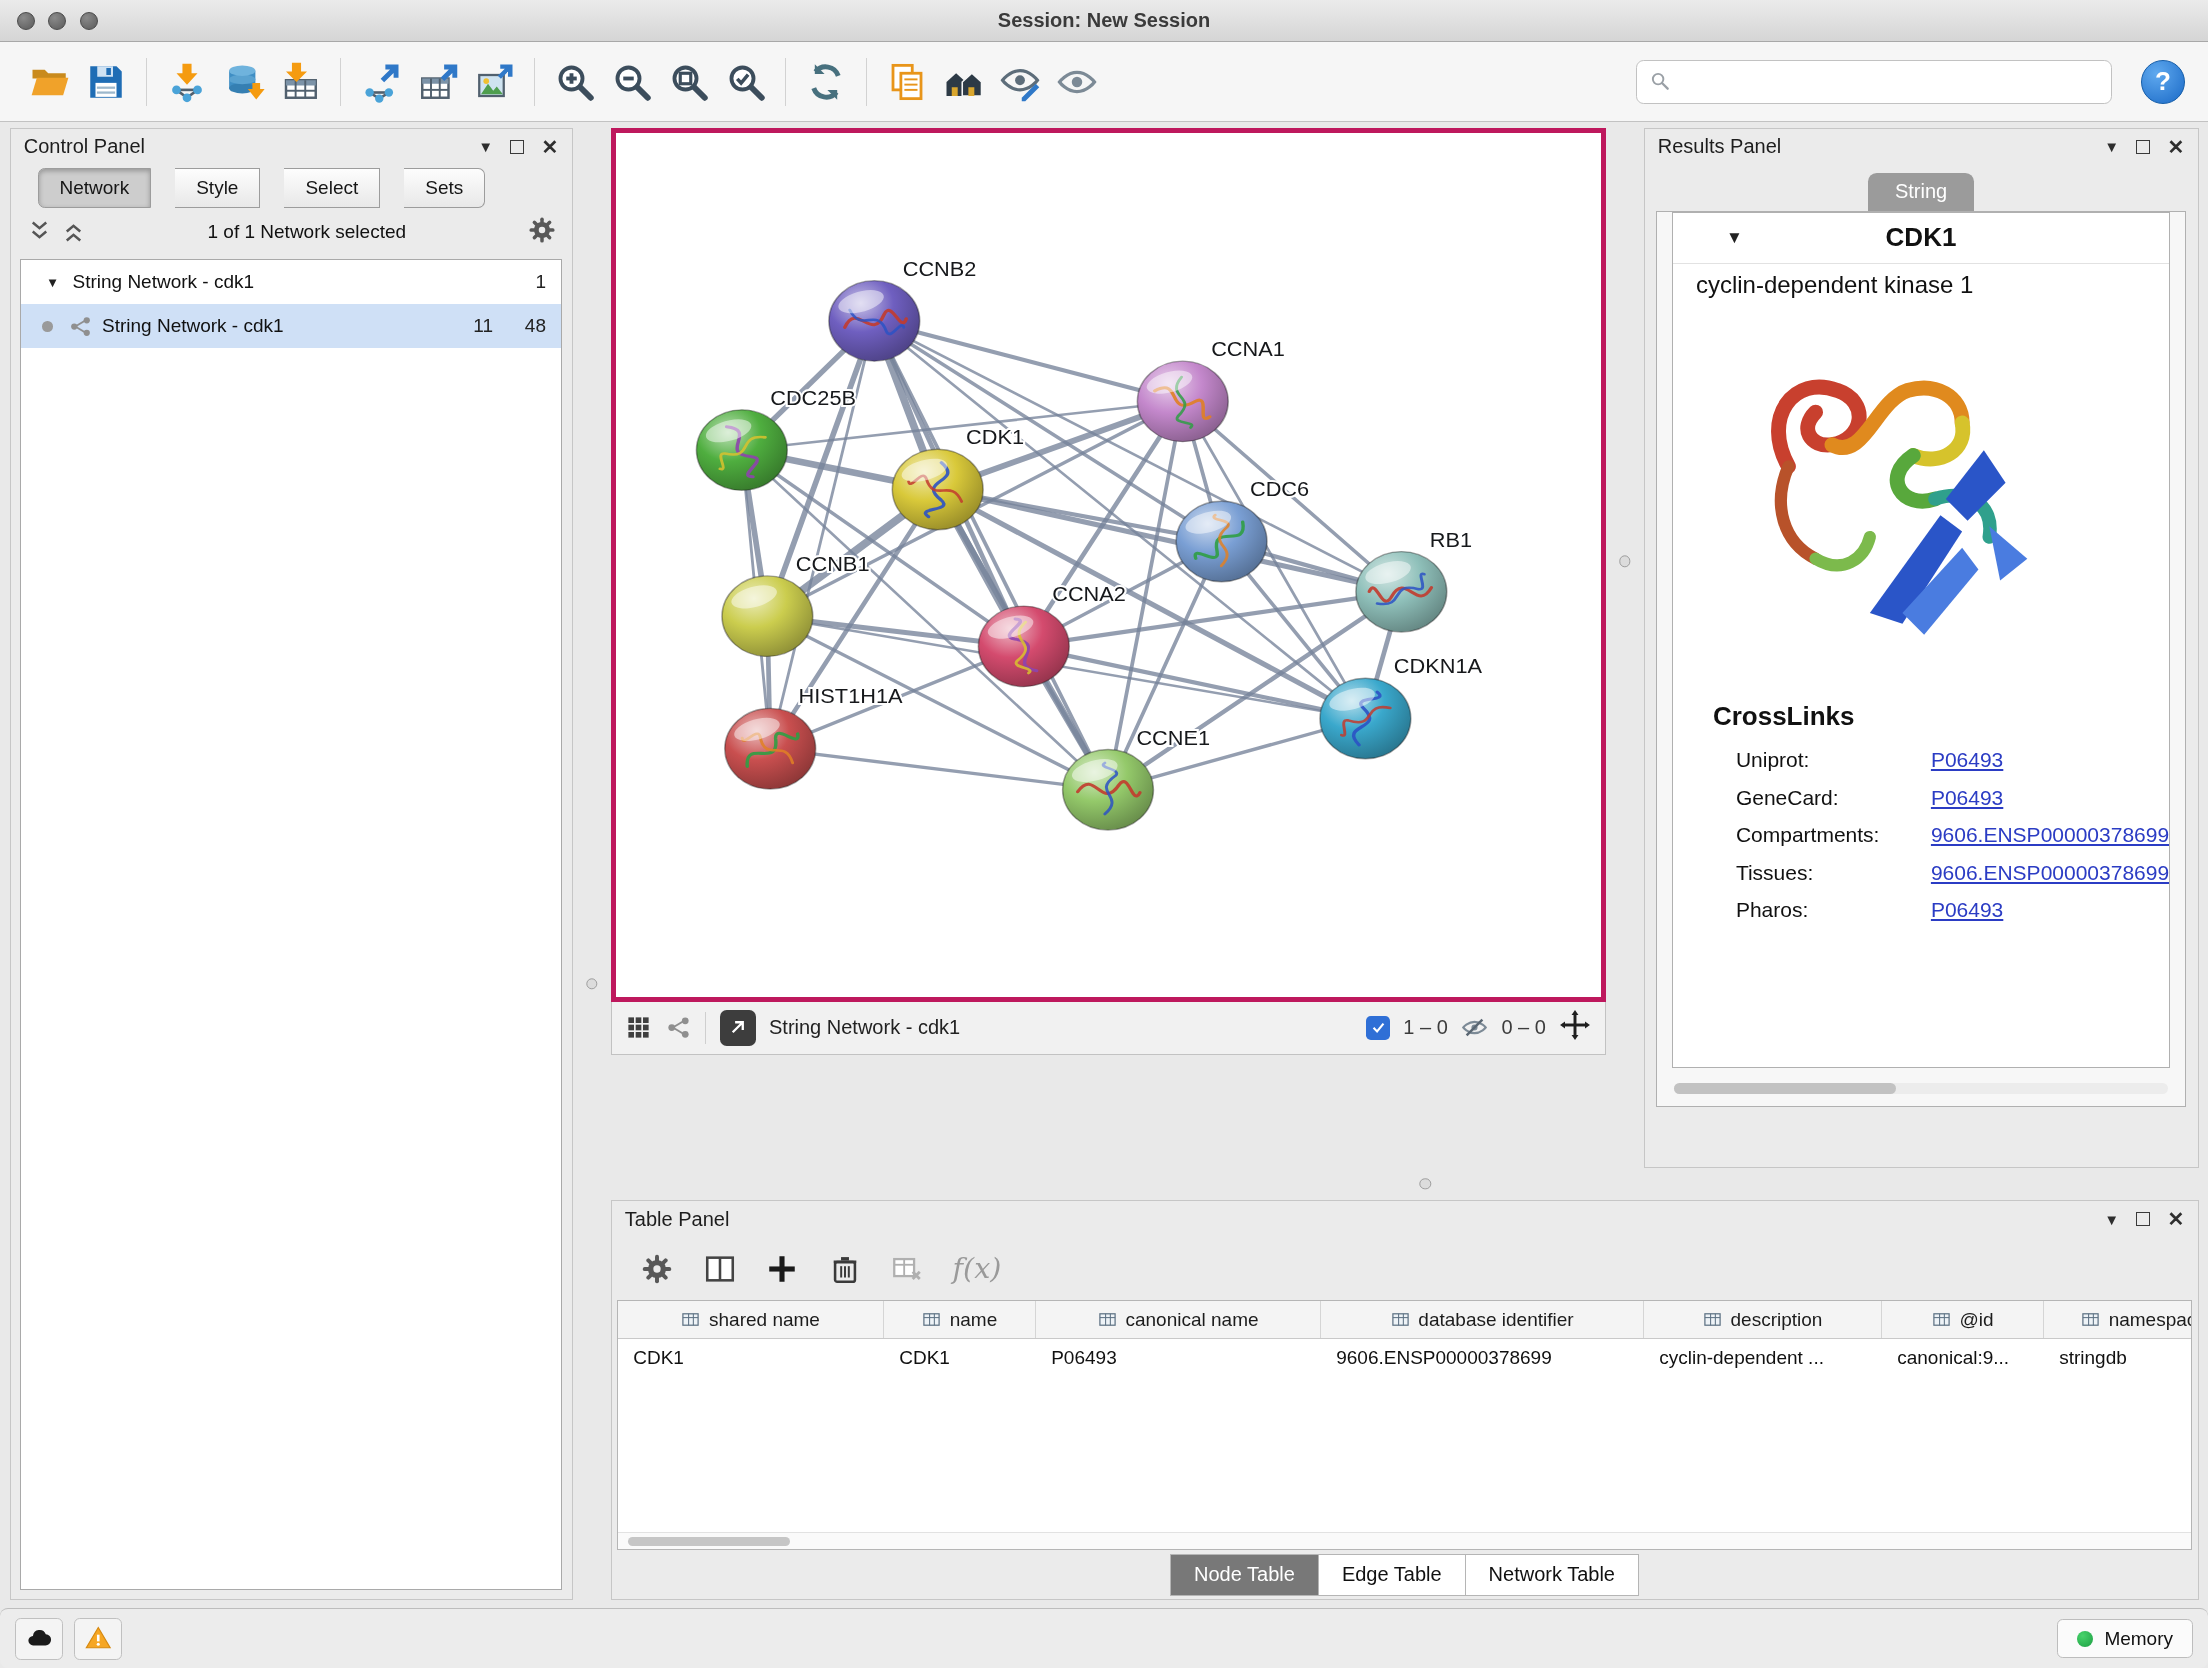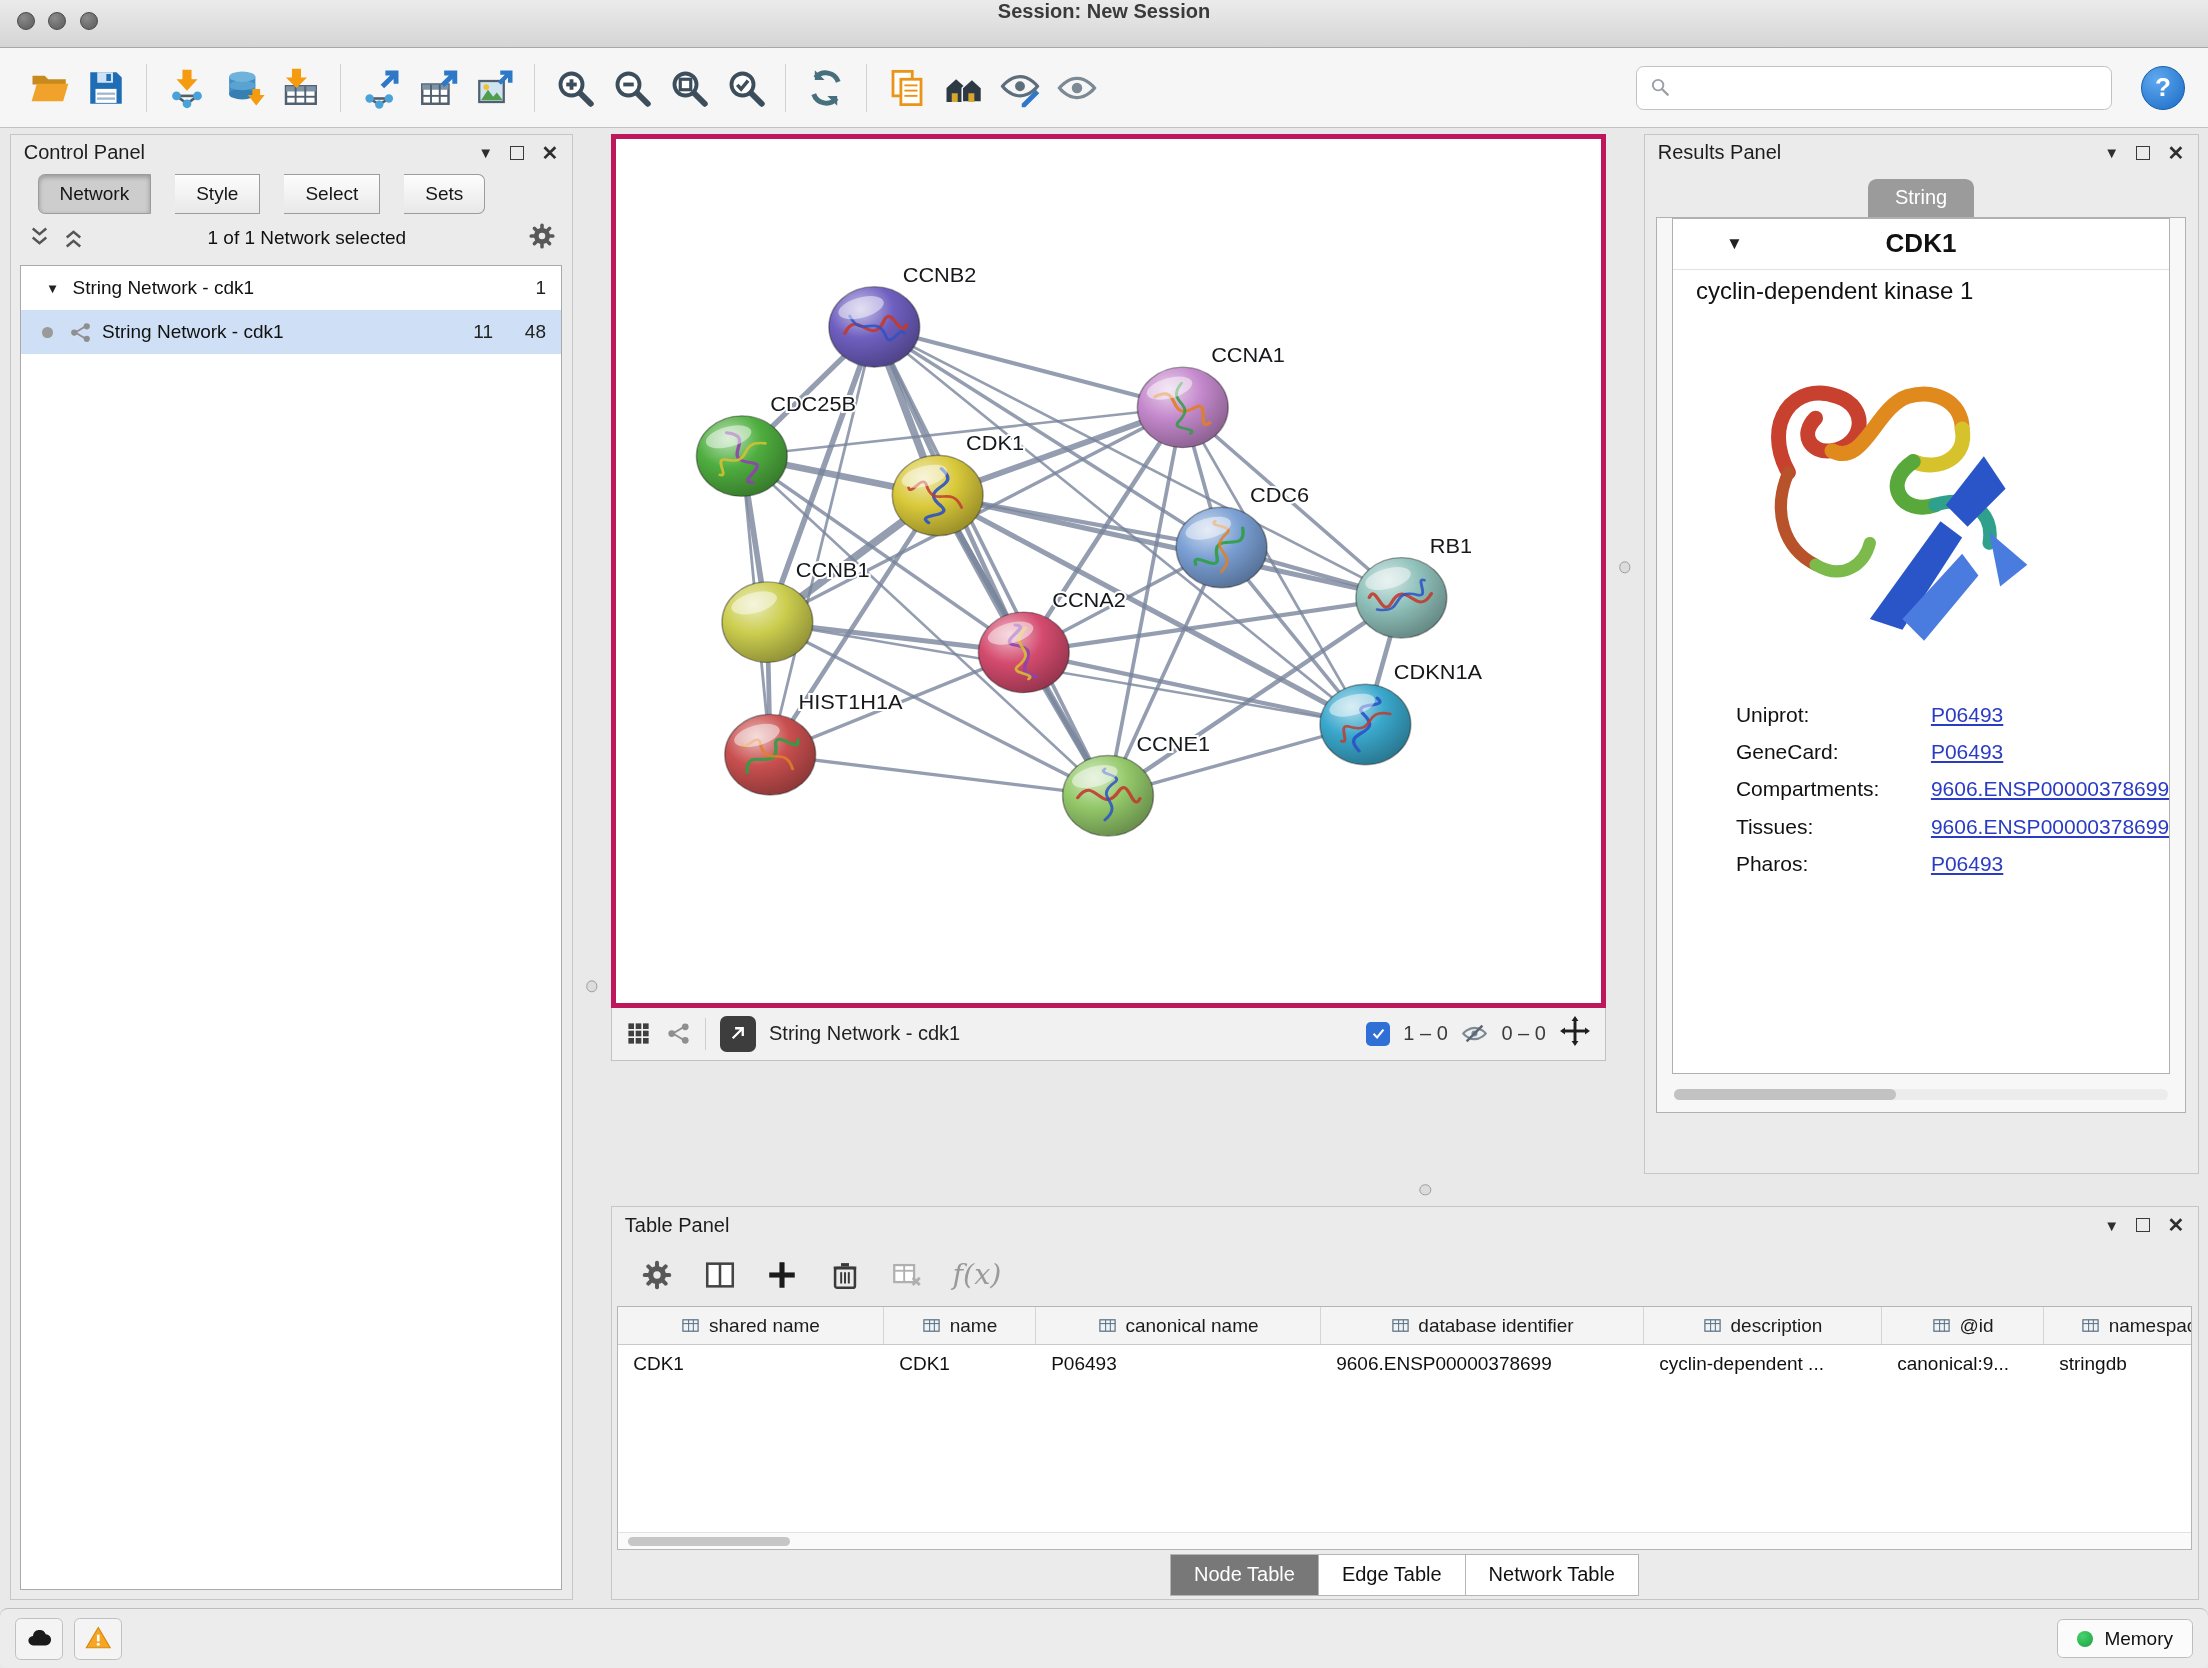--- a/index.html
+++ b/index.html
@@ -1,21 +1,21 @@
 <!DOCTYPE html>
 <html style="font-size:15px"><head>
 <meta charset="utf-8">
 <style>
   * { box-sizing: border-box; margin: 0; padding: 0; }
   html,body { width: 2208px; height: 1668px; }
   body { font-family: "Liberation Sans", sans-serif; background:#e9e9e9; overflow:hidden; }
   #app { width:2208px; height:1668px; position:relative; display:flex; flex-direction:column; }
 
   
-  .titlebar { height:48px; flex:none; background:linear-gradient(#ebebeb,#d5d5d5); border-bottom:1px solid #a8a8a8; display:flex; position:relative; }
+  .titlebar { height:42px; flex:none; background:linear-gradient(#ebebeb,#d5d5d5); border-bottom:1px solid #a8a8a8; display:flex; align-items:center; position:relative; }
   .traffic { position:absolute; left:17px; top:0; height:42px; display:flex; align-items:center; gap:13.3px; }
   .tl { width:18px; height:18px; border-radius:50%; background:radial-gradient(circle at 35% 30%, #8a8a8a, #5a5a5a); border:1px solid #4a4a4a; display:inline-block; }
   .win-title { flex:1; text-align:center; font-size:20px; font-weight:bold; color:#3a3a3a; }
 
   
   .toolbar { height:80px; flex:none; background:#f6f6f6; border-bottom:1px solid #c2c2c2; display:flex; align-items:center; padding:0 23px; gap:3.8px; }
   .tbtn { width:53px; height:59px; display:flex; align-items:center; justify-content:center; border-radius:5.7px; flex:none; }
   .tbtn svg { width:42px; height:42px; }
   .tbsep { width:1px; height:48px; background:#d2d2d2; margin:0 9.5px; flex:none; }
   .tb-spacer { flex:1; }
@@ -655,20 +655,21 @@
                   <g fill="#2a55c8">
                     <polygon points="60,112 86,76 94,82 72,116"></polygon>
                     <polygon points="88,70 102,52 110,64 96,78"></polygon>
                   </g>
                   <g fill="#4a7ce0">
                     <polygon points="100,96 80,120 72,112 94,88"></polygon>
                     <polygon points="104,80 118,92 108,100"></polygon>
                   </g>
                 </svg>
               </div>
+              <div class="rp-xl-title">CrossLinks</div>
               <div id="crosslinks">
                   <div class="xl-row">
                     <span class="xl-label">Uniprot:</span>
                     <span class="xl-value">P06493</span>
                   </div>
                   <div class="xl-row">
                     <span class="xl-label">GeneCard:</span>
                     <span class="xl-value">P06493</span>
                   </div>
                   <div class="xl-row">

